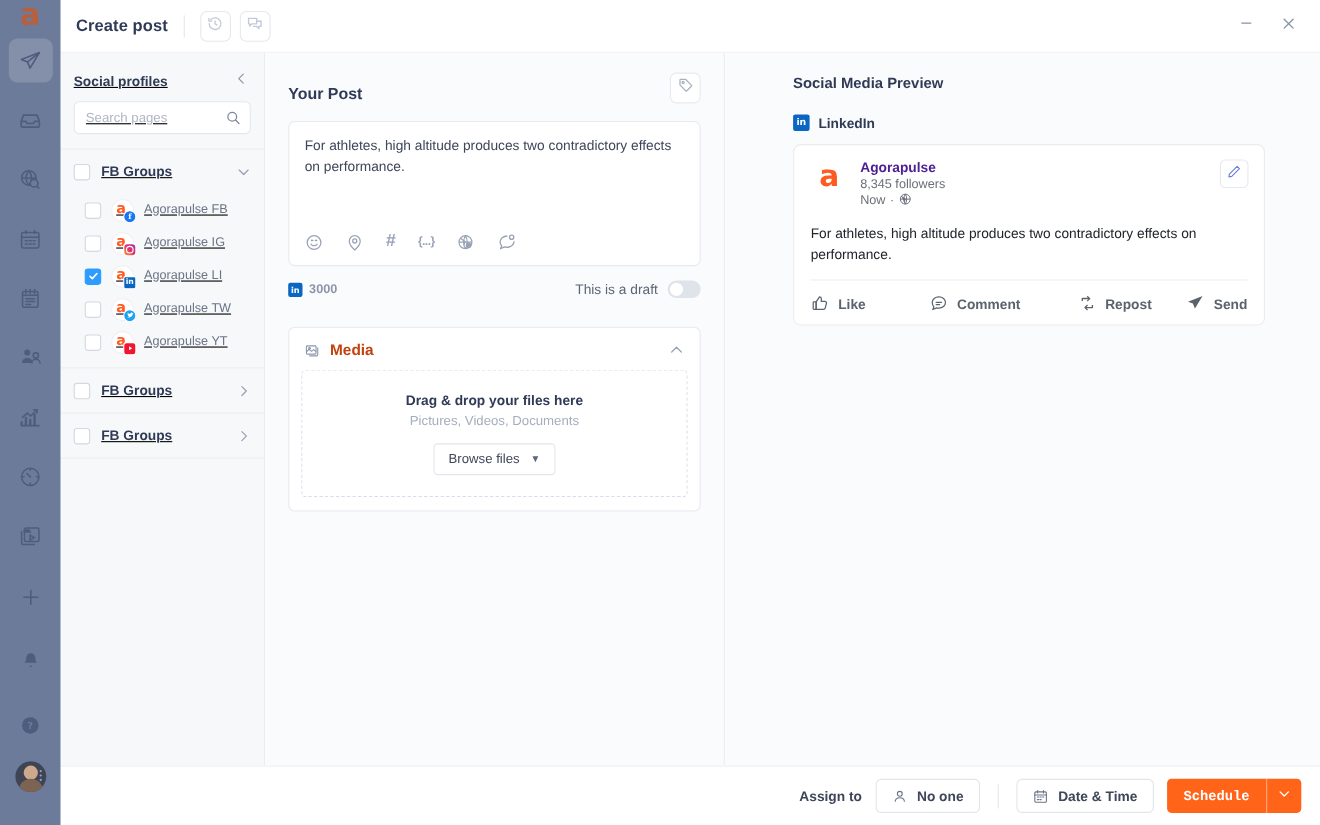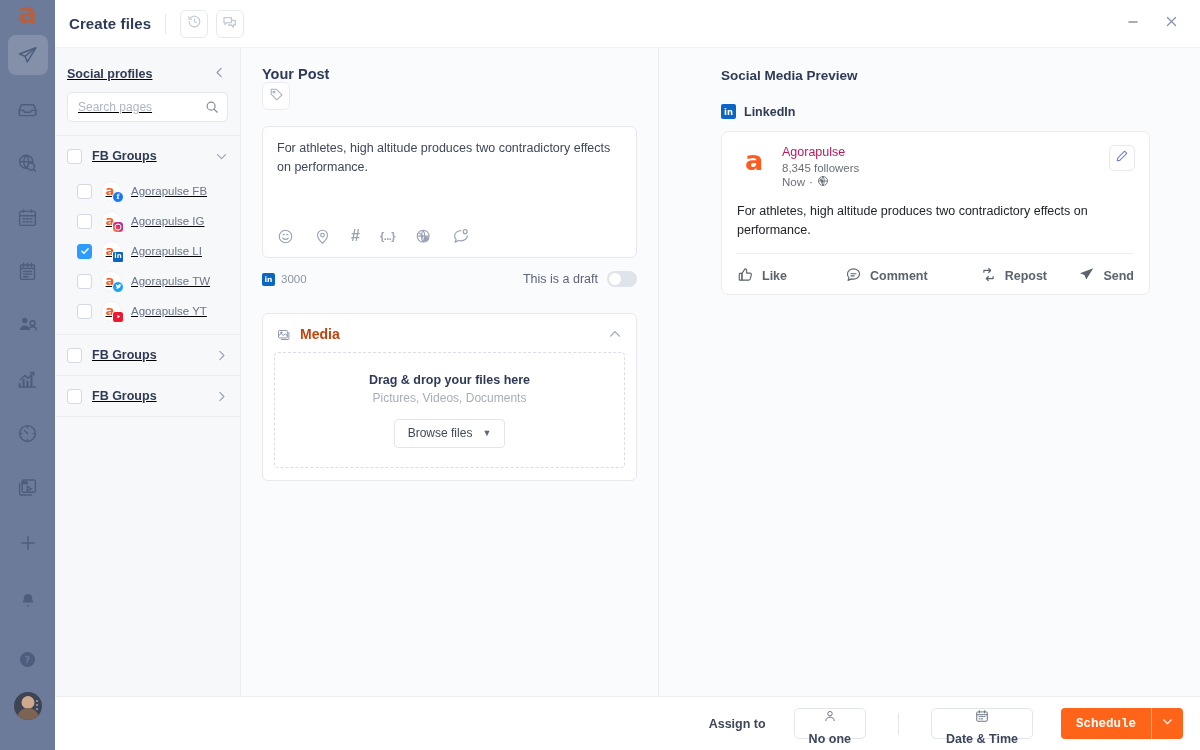--- a/index.html
+++ b/index.html
@@ -166,21 +166,21 @@
   .prof-sub { padding-bottom: 8px; }
   .prof-group.plain { border-top:1px solid #ebedf1; }
 
   
   .composer {
     width: 418px; flex:none; background:#fafbfc;
     border-right: 1px solid #ebedf1;
     padding: 18px 21px 0 21px;
     overflow:hidden;
   }
-  .comp-head { display:flex; align-items:flex-start; justify-content:space-between; margin-bottom: 16px; flex-direction: column; }
+  .comp-head { display:flex; align-items:flex-end; justify-content:space-between; margin-bottom: 16px; }
   .comp-title { font-size: 14.5px; font-weight:700; color:#2f3a56; }
   .tag-btn {
     width:28px; height:28px; border:1px solid #e8eaf0; border-radius:6px; background:#fff;
     display:flex; align-items:center; justify-content:center; color:#a9b0c2;
   }
 
   .editor {
     border:1px solid #e7e9ef; border-radius:6px; background:#fff;
     height: 132px; padding: 12px 14px 0 14px; position:relative;
     display:flex; flex-direction:column;
@@ -197,21 +197,21 @@
   .vartok { font-size:11px; font-weight:600; color:#98a1b5; line-height:1; letter-spacing:-.5px;}
 
   .meta-row {
     display:flex; align-items:center; margin-top: 11px; height: 20px;
   }
   .li-mini {
     width:13px; height:13px; border-radius:2px; background:#0a66c2; color:#fff;
     font-size:7.5px; font-weight:700; display:flex; align-items:center; justify-content:center;
     font-family:"DejaVu Sans", sans-serif; margin-right:6px;
   }
-  .count { font-size:11.5px; color:#8d95a8; }
+  .count { font-size:11.5px; color:#8d95a8;font-weight:bold; }
   .meta-spacer { flex:1 1 auto; }
   .draft-label { font-size:12.5px; color:#5c6478; margin-right:9px; }
   .toggle {
     width:30px; height:16px; border-radius:8px; background:#dfe3ea; position:relative; flex:none;
   }
   .toggle::after {
     content:""; position:absolute; left:2px; top:2px; width:12px; height:12px; border-radius:50%;
     background:#fff;
   }
 
@@ -251,21 +251,21 @@
   .li-card {
     background:#fff; border:1px solid #ececec; border-radius:7px;
     padding: 13px 15px 0 15px; position:relative;
   }
   .li-top { display:flex; align-items:flex-start; gap:11px; }
   .li-av {
     width:34px; height:34px; border-radius:4px; background:#fff; flex:none;
     display:flex; align-items:center; justify-content:center;
   }
   .li-av .ap { font-size:27px; font-weight:700; color:#ff5a1f; line-height:1; font-family:"DejaVu Sans",sans-serif; margin-top:-3px;}
-  .li-name { font-size:12.5px; font-weight:400; color:#be185d; line-height:1.25; }
+  .li-name { font-size:12.5px; font-weight:700; color:#4c1d95; line-height:1.25; }
   .li-followers { font-size:11.5px; color:#6a6f78; margin-top:1px; }
   .li-time { font-size:11.5px; color:#6a6f78; margin-top:1px; display:flex; align-items:center; gap:4px; }
   .li-edit {
     position:absolute; right:14px; top:13px;
     width:26px; height:26px; border:1px solid #e6e9ef; border-radius:5px; background:#fff;
     display:flex; align-items:center; justify-content:center; color:#6b7fd7;
   }
   .li-body {
     font-size:12.5px; line-height:1.55; color:#20242b; padding: 13px 0 13px 0;
   }
@@ -275,27 +275,27 @@
   }
   .li-act {
     display:flex; align-items:flex-end; gap:8px; font-size:12.5px; font-weight:600; color:#5b636d;
   }
   .li-act svg { display:block; }
   .sp1 { flex: 0 0 58px; } .sp2 { flex: 0 0 52px; } .sp3 { flex: 1 1 auto; }
 
   
   .mfoot {
     height: 54px; flex:none; background:#fff; border-top:1px solid #eceef2;
-    display:flex; align-items:center; justify-content:flex-end; padding: 0 17px 0 0; gap: 16px;
+    display:flex; align-items:center; justify-content:flex-end; padding: 0 17px 0 0; gap: 0;
   }
   .assign-label { font-size:12.5px; font-weight:700; color:#3e4659; margin-right:12px; }
   .pill {
     height:31px; border:1px solid #e2e5ec; border-radius:5px; background:#fff;
     display:flex; align-items:center; gap:9px; padding:0 14px;
-    font-size:12.5px; font-weight:700; color:#3e4659;flex-direction:column;
+    font-size:12.5px; font-weight:700; color:#3e4659;
   }
   .pill .pi { color:#6b7385; display:flex; }
   .foot-sep { width:1px; height:22px; background:#e3e6ec; margin: 0 16px; }
   .schedule {
     margin-left: 12px; height:31px; background:#ff6418; border-radius:4px;
     display:flex; align-items:stretch; color:#fff; overflow:hidden;font-family:Liberation Mono, monospace;
   }
   .schedule .lbl {
     display:flex; align-items:center; padding: 0 15px; font-size:12.5px; font-weight:700;
   }
@@ -440,21 +440,21 @@
             <i></i>
             <i></i>
           </div>
       </div>
     </div>
   </div>
 
   <div class="modal">
 
     <div class="mhead">
-      <div class="mhead-title">Create files</div>
+      <div class="mhead-title">Create post</div>
       <div class="mhead-sep"></div>
       <div class="ghost-btn">
         <span>
           <svg width="15" height="15" viewBox="0 0 24 24" fill="none" stroke="currentColor" stroke-width="1.9" stroke-linecap="round">
               <path d="M3.5 12a8.5 8.5 0 1 0 2.6-6.1"></path>
               <path d="M3.2 4.2v4h4"></path>
               <path d="M12 8v4.3l2.8 1.6"></path>
             </svg>
         </span>
       </div>

